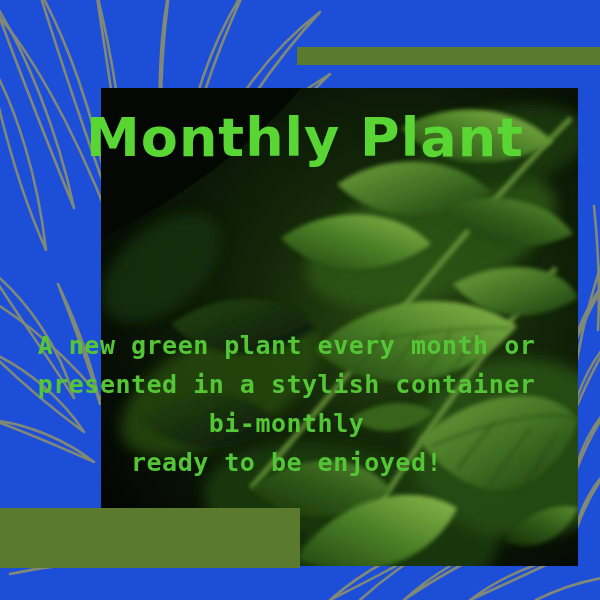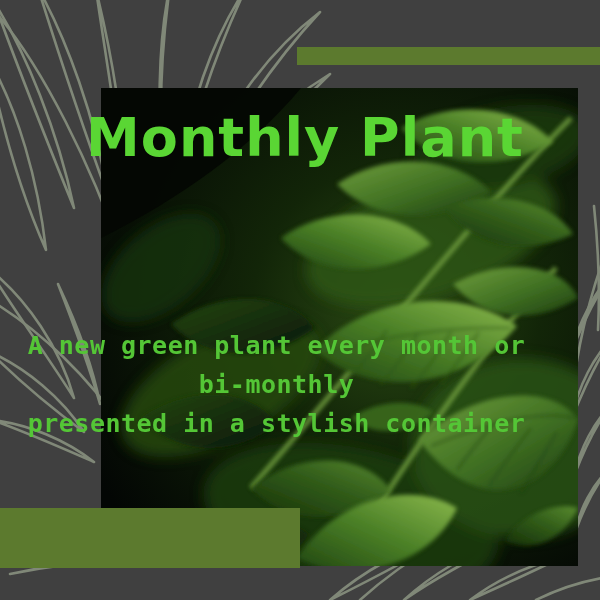--- a/index.html
+++ b/index.html
@@ -5,21 +5,21 @@
   html, body {
     margin: 0;
     padding: 0;
     background: #ffffff;
   }
   #poster {
     position: relative;
     width: 600px;
     height: 600px;
     overflow: hidden;
-    background: #404040;
+    background: #1d4ed8;
     font-family: "DejaVu Sans", sans-serif;
   }
 
   
   .deco-layer {
     position: absolute;
     inset: 0;
     width: 600px;
     height: 600px;
     pointer-events: none;
@@ -80,21 +80,21 @@
     line-height: 1.55;
     letter-spacing: 1px;
     color: #5ad634;
     white-space: nowrap;
   }
   .headline .l1 { display:block; }
   .headline .l2 { display:block; }
 
   .body-copy {
     position: absolute;
-    left: 4px;
+    left: 14px;
     top: 326px;
     width: 545px;
     text-align: center;
     font-family: "DejaVu Sans Mono", monospace;
     font-weight: bold;
     font-size: 25px;
     line-height: 1.56;
     letter-spacing: 0.5px;
     color: #54c636;
     white-space: nowrap;
@@ -259,18 +259,19 @@
   <div class="bar-bottom"></div>
 
   <div class="text-layer">
 
     <div class="headline">
       <span class="l1">Monthly Plant</span>
     </div>
 
     <div class="body-copy">
       <span>A new green plant every month or</span>
+      <span>presented in a stylish container</span>
       <span>bi-monthly</span>
-      <span>presented in a stylish container</span>
+      <span>ready to be enjoyed!</span>
     </div>
 
   </div>
 </div>
 
 </body></html>

